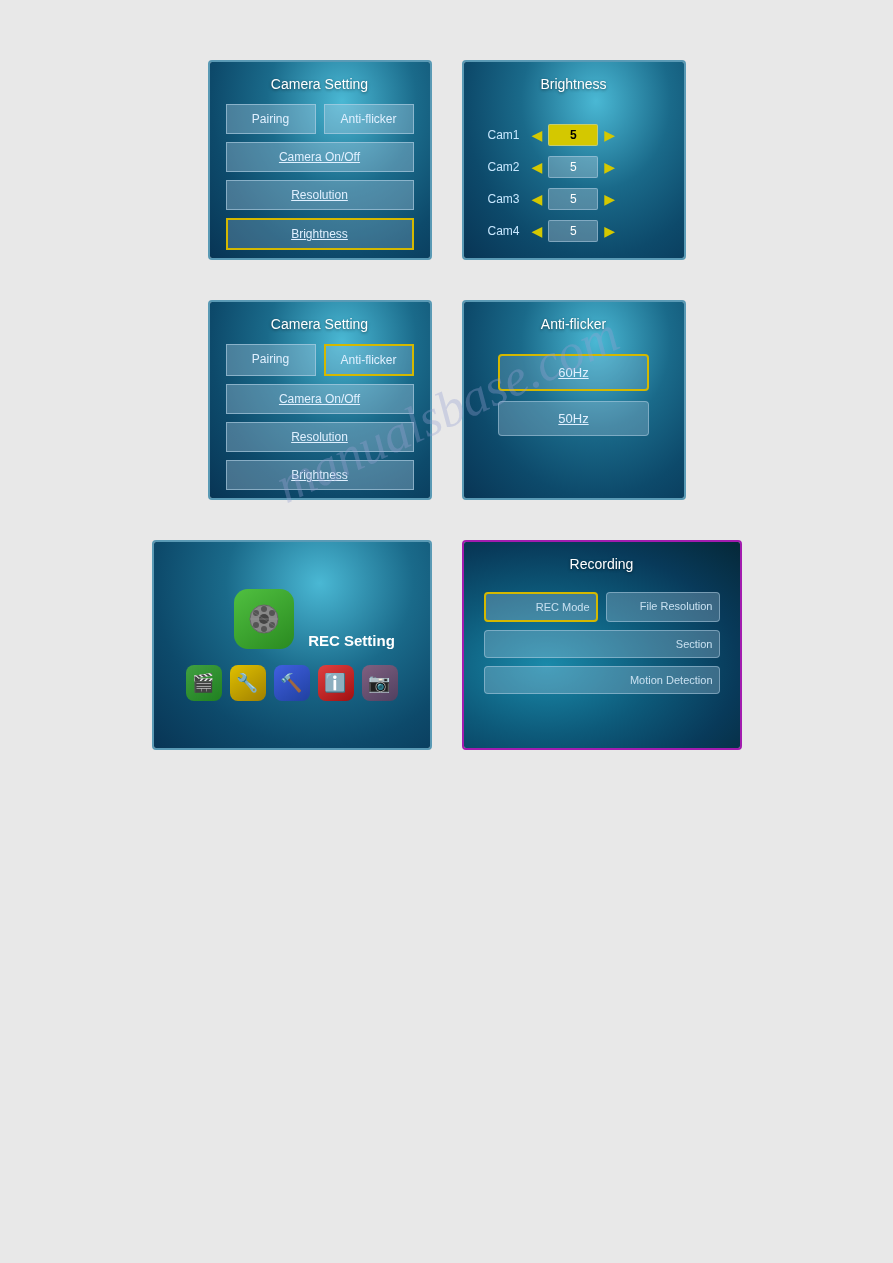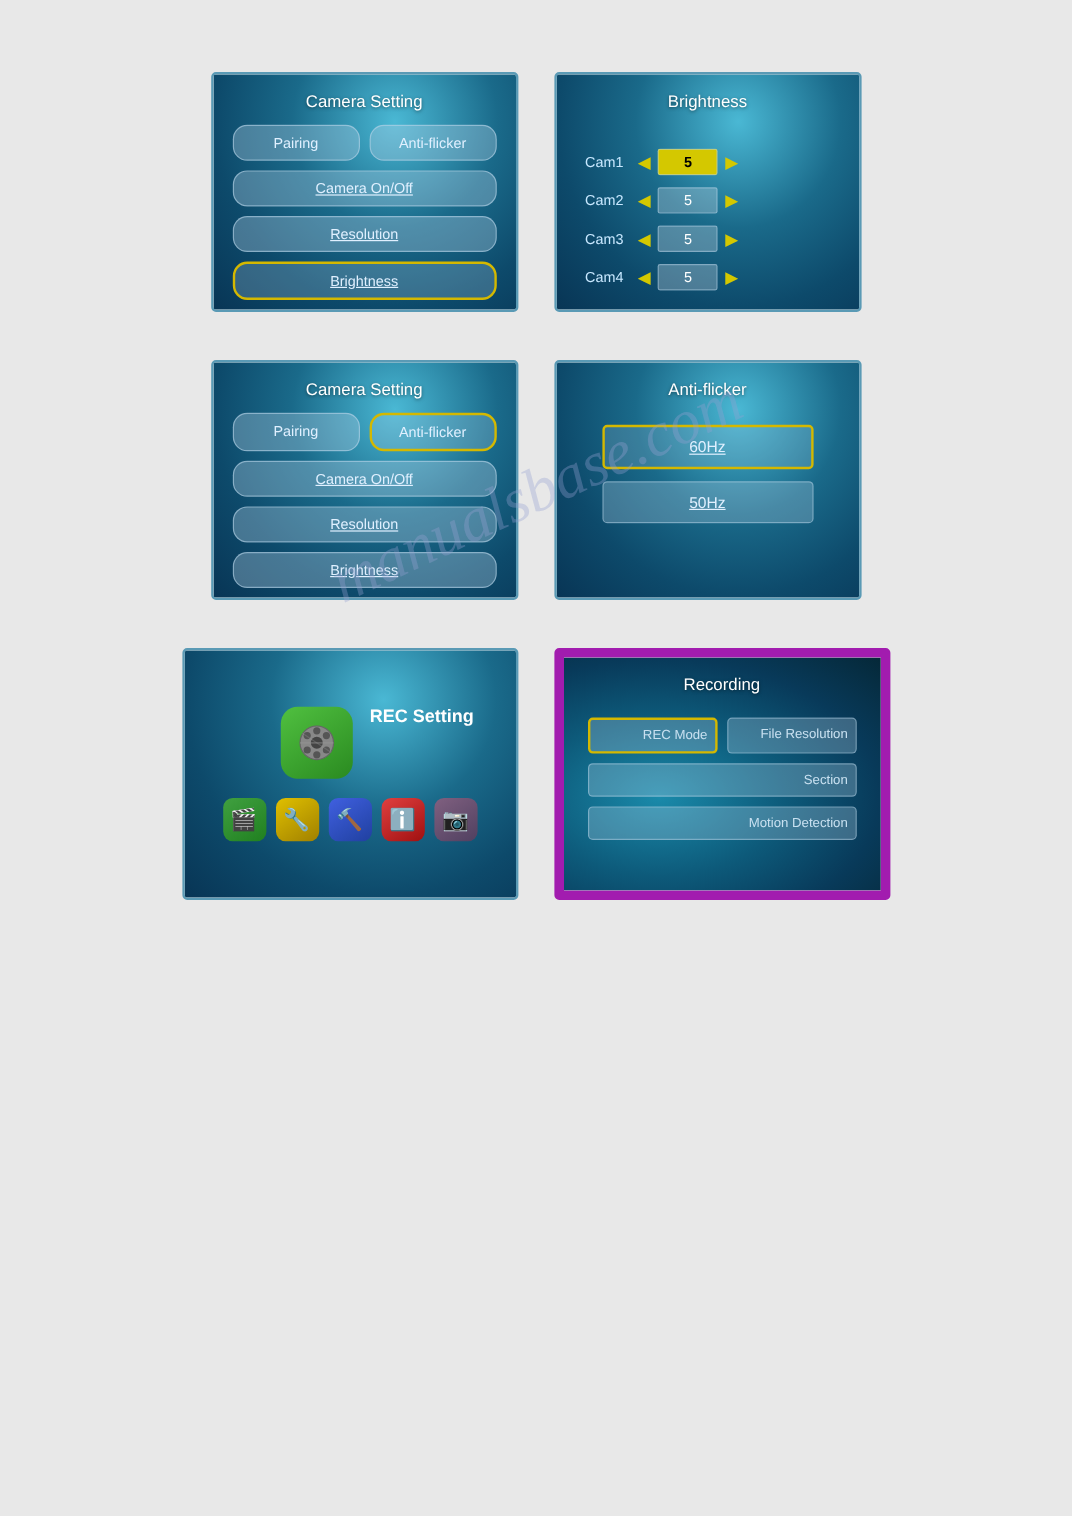--- a/index.html
+++ b/index.html
@@ -25,21 +25,21 @@
 
     .row {
       display: flex;
       gap: 30px;
       justify-content: center;
       width: 100%;
     }
 
     
     .panel {
-      width: 256px;
+      width: 224px;
       height: 200px;
       border-radius: 4px;
       overflow: hidden;
       position: relative;
       border: 2px solid #5a9ab5;
     }
 
     .panel-bg {
       position: absolute;
       inset: 0;
@@ -74,21 +74,21 @@
     }
 
     .cam-setting-grid .full-width {
       grid-column: 1 / -1;
       text-decoration: underline;
     }
 
     .cam-btn {
       background: rgba(180, 210, 230, 0.35);
       border: 1px solid rgba(180, 210, 230, 0.6);
-      border-radius: 12px;
+      border-radius: 0;
       color: #e0f0ff;
       font-size: 12px;
       padding: 7px 10px;
       text-align: center;
       cursor: pointer;
     }
 
     .cam-btn.active-yellow {
       background: rgba(180, 210, 230, 0.25);
       border: 2px solid #d4b800;
@@ -199,21 +199,21 @@
       height: 100%;
       display: flex;
       flex-direction: column;
       align-items: center;
       justify-content: center;
       padding: 10px;
     }
 
     .rec-icon-area {
       display: flex;
-      align-items: flex-start;
+      align-items: flex-end;
       gap: 14px;
       margin-bottom: 16px;
       padding-left: 46px;
     }
 
     .rec-main-icon {
       width: 60px;
       height: 60px;
       background: linear-gradient(145deg, #50c040, #2a8a20);
       border-radius: 14px;
@@ -250,21 +250,21 @@
     .icon-purple { background: linear-gradient(145deg, #806080, #504060); }
     .icon-green { background: linear-gradient(145deg, #40a040, #208020); }
 
     
     .recording-panel {
       width: 280px;
       height: 210px;
       border-radius: 4px;
       overflow: hidden;
       position: relative;
-      border: 8px solid #a21caf;
+      border: 2px solid #a21caf;
     }
 
     .recording-bg {
       position: absolute;
       inset: 0;
       background: radial-gradient(ellipse at 30% 60%, #1a8aaa 0%, #0d5a7a 40%, #083a5a 70%, #052838 100%);
     }
 
     .recording-content {
       position: relative;

